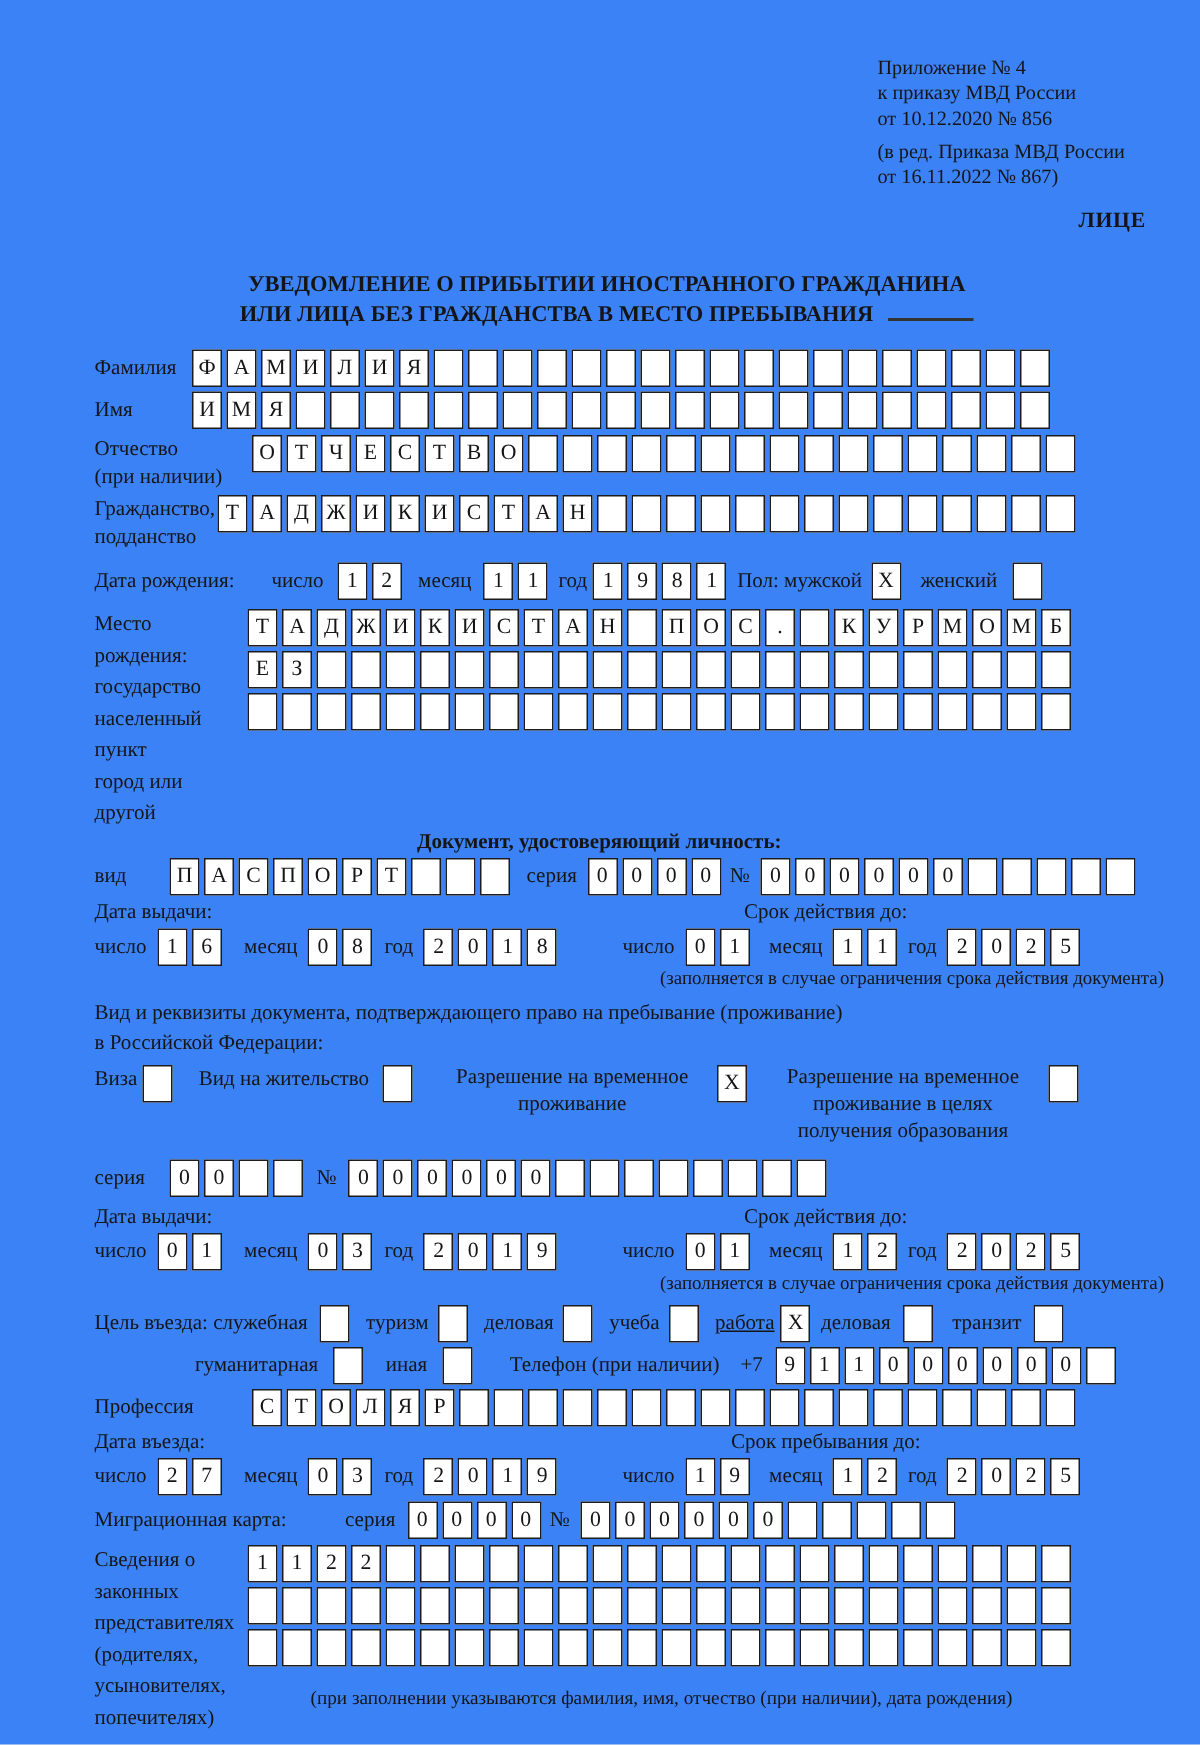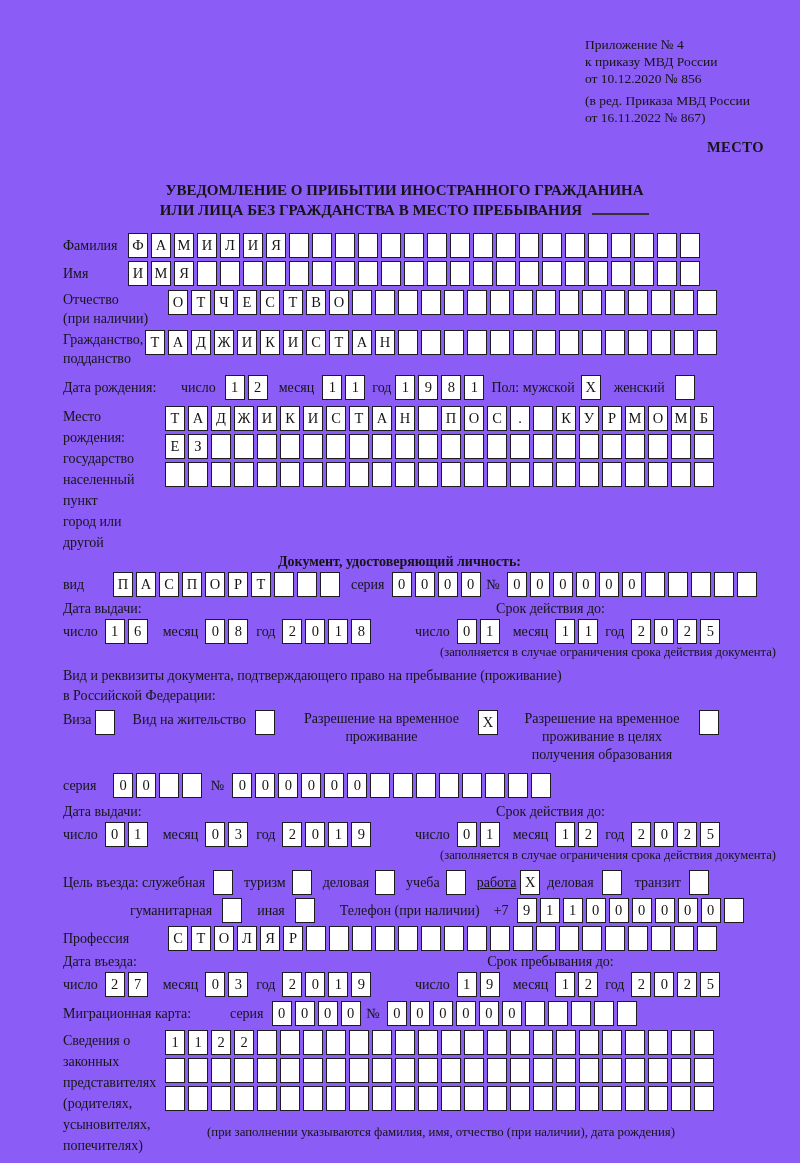--- a/index.html
+++ b/index.html
@@ -1,18 +1,18 @@
 <!DOCTYPE html>
 <html><head>
 <meta charset="utf-8">
 <style>
   * { margin:0; padding:0; box-sizing:border-box; }
   html,body { background:#e9e9e9; }
   body { font-family:"Liberation Serif","DejaVu Serif",serif; color:#151515; }
-  .page { width:800px; height:1163px; background:#8b5cf6; margin:0 auto; position:relative;
+  .page { width:800px; height:1163px; background:#3b82f6; margin:0 auto; position:relative;
           padding:36px 24px 0 63px; overflow:hidden; }
 
   .annex { margin-left:522px; font-size:13.5px; line-height:17px; }
   .annex .gap { height:5px; }
   .forma { text-align:right; padding-right:12px; font-weight:bold; font-size:14.5px; margin-top:13px; letter-spacing:.5px; }
 
   .title { text-align:center; font-weight:bold; font-size:15px; line-height:20px; margin-top:24px; margin-left:-30px; }
   .blankline { display:inline-block; width:57px; height:13px; border-bottom:2px solid #333; margin-left:10px; }
 
   .section1 { margin-top:19px; margin-left:-40px; text-align:center; font-weight:bold; font-size:13.6px; }
@@ -47,21 +47,21 @@
 
   <div class="annex">
     <div>Приложение № 4</div>
     <div>к приказу МВД России</div>
     <div>от 10.12.2020 № 856</div>
     <div class="gap"></div>
     <div>(в ред. Приказа МВД России</div>
     <div>от 16.11.2022 № 867)</div>
   </div>
 
-  <div class="forma">МЕСТО</div>
+  <div class="forma">ЛИЦЕ</div>
 
   <div class="title">
     <div>УВЕДОМЛЕНИЕ О ПРИБЫТИИ ИНОСТРАННОГО ГРАЖДАНИНА</div>
     <div><span>ИЛИ ЛИЦА БЕЗ ГРАЖДАНСТВА В МЕСТО ПРЕБЫВАНИЯ</span><span class="blankline"></span></div>
   </div>
 
 
   <div class="row" style="margin-top:13px;">
     <span class="lbl" style="width:65px;">Фамилия</span>
     <div class="cells">

